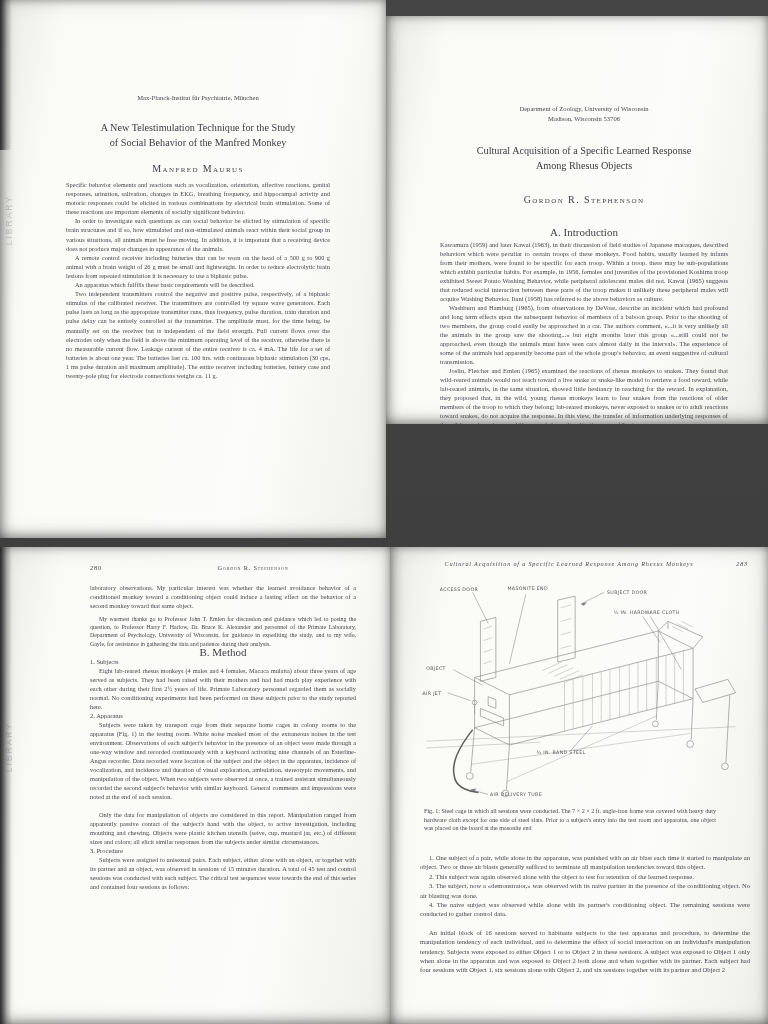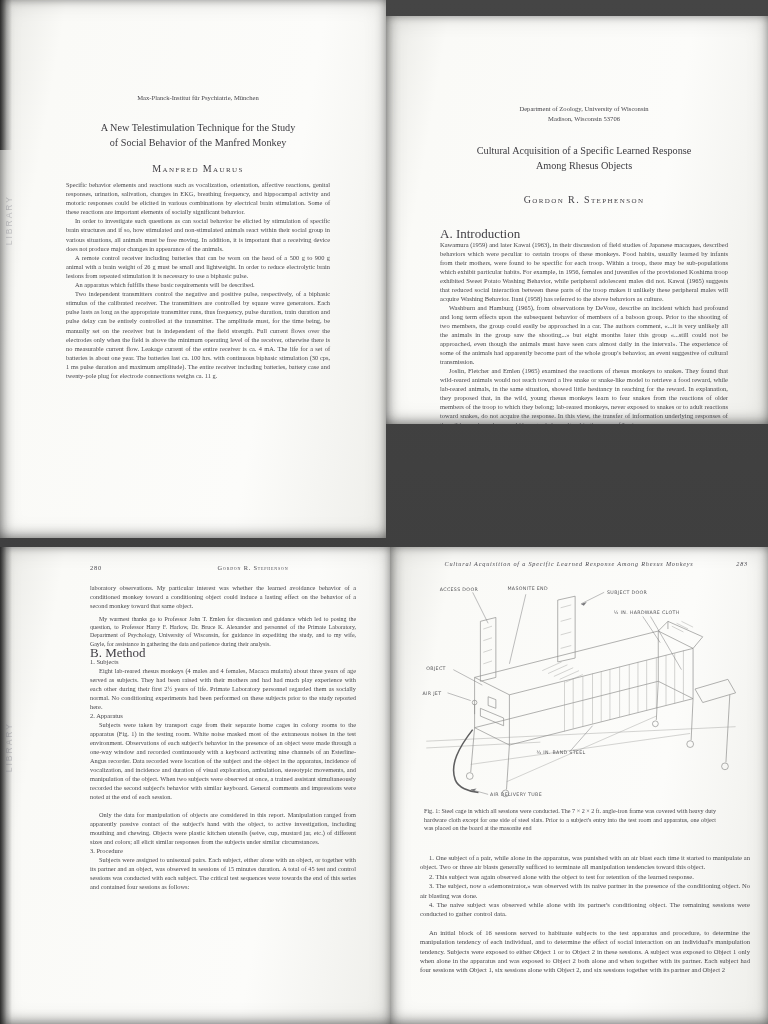--- a/index.html
+++ b/index.html
@@ -21,21 +21,21 @@
     background:linear-gradient(90deg,rgba(25,25,25,.85),rgba(80,80,80,.35) 55%,transparent);}
   .edge-short{height:150px;}
   .edge-tall{height:100%;}
   .stamp{position:absolute;left:4px;writing-mode:vertical-rl;transform:rotate(180deg);
     font-family:"Liberation Sans","DejaVu Sans",sans-serif;font-size:8.5px;letter-spacing:2px;
     color:rgba(95,95,110,.32);}
   .affil,.affil2{position:absolute;text-align:center;font-size:6.6px;line-height:10px;}
   .title{position:absolute;text-align:center;font-size:10.2px;line-height:14.5px;color:#3c3b40;}
   .author{position:absolute;text-align:center;font-size:10px;font-variant:small-caps;
     letter-spacing:1.4px;color:#413f45;}
-  .sechead{font-size:13px;color:#413f45;}
+  .sechead{text-align:center;font-size:11px;color:#413f45;}
   .bcol{position:absolute;text-align:justify;}
   .bcol p{margin:0;}
   .p1col{left:66px;top:180px;width:264px;font-size:6.35px;line-height:9.1px;}
   .p2col{left:54px;top:224px;width:288px;font-size:6.5px;line-height:9px;}
   .p3col{left:90px;top:36px;width:266px;font-size:6.35px;line-height:9px;}
   .p4col{left:30px;top:306px;width:330px;font-size:6.6px;line-height:9.4px;}
   .ind{text-indent:9px;}
   .ack{font-size:5.9px;line-height:8.2px;margin-top:5px !important;}
   .runhead{position:absolute;font-variant:small-caps;letter-spacing:.8px;font-size:6.4px;color:#4a4950;}
   .rh3{left:90px;top:17px;width:266px;display:flex;}

